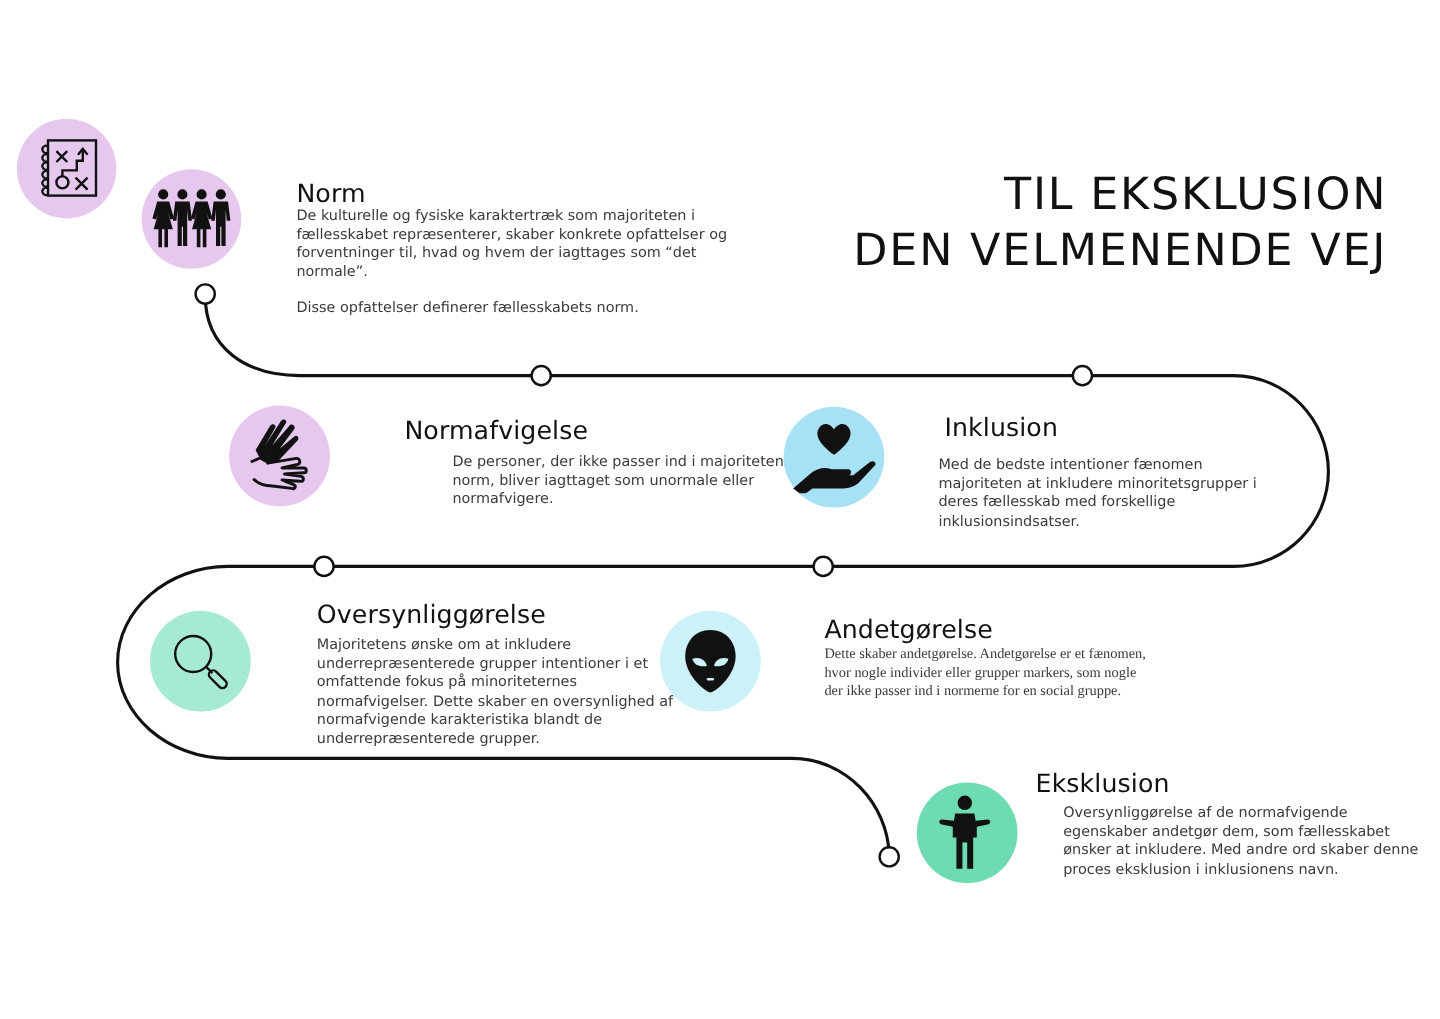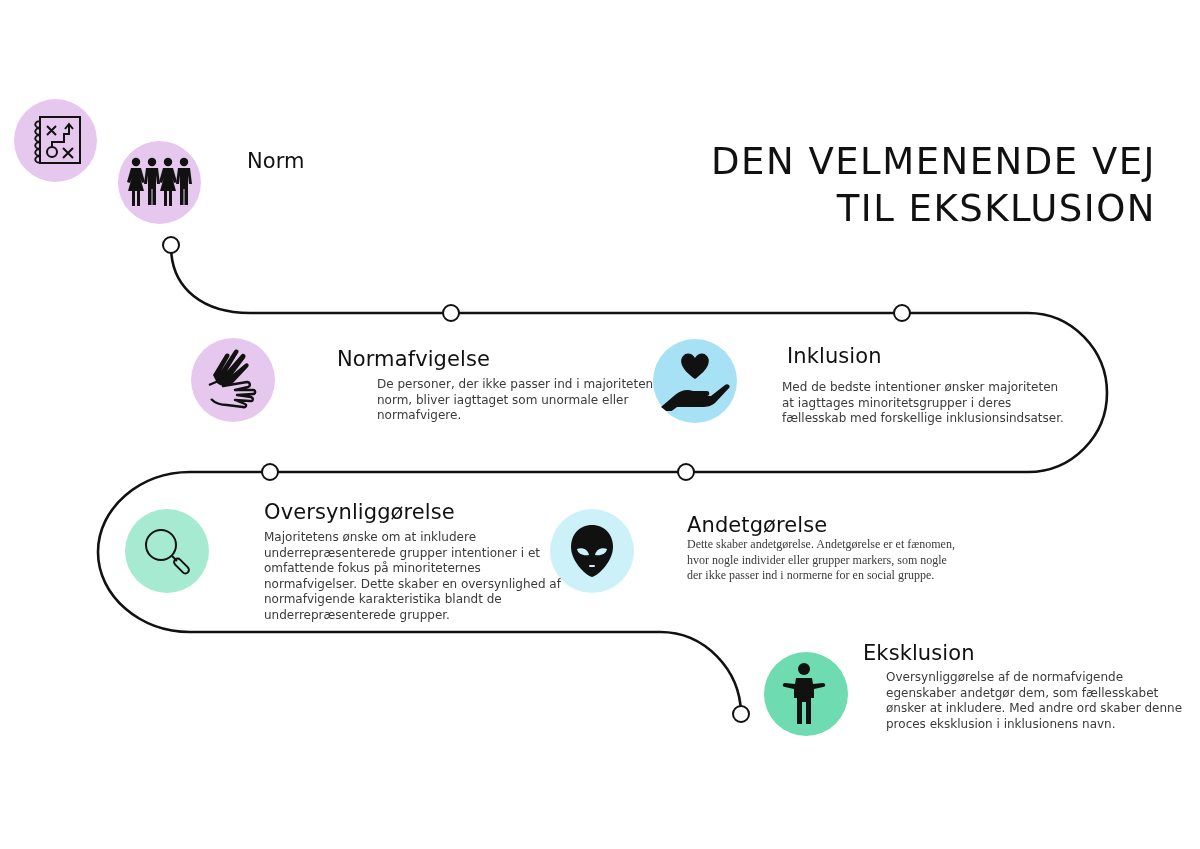--- a/index.html
+++ b/index.html
@@ -55,20 +55,22 @@
     <circle cx="27" cy="5" r="4.2"></circle>
       <path d="M21,11 h12 l2,16 -3,0 -1,-9 v30 h-3.5 v-16 h-1 v16 h-3.5 v-30 l-1,9 -3,0 z"></path>
     <circle cx="43" cy="5" r="4.2"></circle>
       <path d="M38,11 h10 l4,14 -3,1 -2,-6 4,14 h-4 v15 h-3 v-15 h-2 v15 h-3 v-15 h-4 l4,-14 -2,6 -3,-1 z"></path>
     <circle cx="59" cy="5" r="4.2"></circle>
       <path d="M53,11 h12 l2,16 -3,0 -1,-9 v30 h-3.5 v-16 h-1 v16 h-3.5 v-30 l-1,9 -3,0 z"></path>
   </svg>
 </div>
 <div class="step-title" style="left:247px;top:149px;">Norm</div>
 <div class="step-body" style="left:247px;top:172px;width:378px;">
+  <p>De kulturelle og fysiske karaktertræk som majoriteten i fællesskabet repræsenterer, skaber konkrete opfattelser og forventninger til, hvad og hvem der iagttages som “det normale”.</p>
+  <p>Disse opfattelser definerer fællesskabets norm.</p>
 </div>
 
 <div class="circle" style="left:191px;top:338px;width:84px;height:84px;background:#e6c8ee;">
   <svg width="60" height="62" viewBox="0 0 60 62">
     <g fill="#111">
       <path d="M10,26 L22,6 c2,-3 6,-1 4,2 L18,22 L31,2 c2,-3 6,-1 4,2 L24,22 L38,6 c2,-3 6,0 4,3 L30,25 L42,15 c2,-2 5,0 3,3 L30,34 c-4,4 -12,4 -16,0 z"></path>
     </g>
     <g fill="none" stroke="#111" stroke-width="2.4" stroke-linejoin="round">
       <path d="M6,36 L20,30 c4,-2 8,0 6,3 L20,37 L44,33 c3,0 4,4 1,5 L32,41 L50,41 c3,0 3,4 0,4 L34,46 L48,48 c3,1 2,5 -1,4 L32,51 L42,55 c2,1 1,4 -2,3 L24,56 c-6,0 -12,-2 -16,-6"></path>
     </g>
@@ -80,21 +82,21 @@
 </div>
 
 <div class="circle" style="left:653px;top:339px;width:84px;height:84px;background:#a7e1f5;">
   <svg width="72" height="60" viewBox="0 0 72 60" fill="#111">
     <path d="M36,28 C22,18 20,10 24,5 C28,0 34,3 36,7 C38,3 44,0 48,5 C52,10 50,18 36,28 z"></path>
     <path d="M2,56 L16,44 C22,39 28,38 34,40 L48,40 c3,0 3,5 0,5 L36,45 L52,45 L66,34 c3,-2 6,1 4,3 L56,52 C52,55 48,56 44,56 L18,56 L10,62 z"></path>
   </svg>
 </div>
 <div class="step-title" style="left:787px;top:344px;text-align:right;">Inklusion</div>
 <div class="step-body" style="left:782px;top:380px;width:290px;">
-  <p>Med de bedste intentioner ønsker majoriteten at iagttages minoritetsgrupper i deres fællesskab med forskellige inklusionsindsatser.</p>
+  <p>Med de bedste intentioner fænomen majoriteten at inkludere minoritetsgrupper i deres fællesskab med forskellige inklusionsindsatser.</p>
 </div>
 
 <div class="circle" style="left:125px;top:509px;width:84px;height:84px;background:#a7ead2;">
   <svg width="60" height="60" viewBox="0 0 60 60">
     <circle cx="24" cy="24" r="15" fill="none" stroke="#111" stroke-width="2"></circle>
     <path d="M35,35 L40,40" stroke="#111" stroke-width="2"></path>
     <rect x="41" y="36" width="7" height="18" rx="3.5" transform="rotate(-45 44.5 45)" fill="none" stroke="#111" stroke-width="2"></rect>
   </svg>
 </div>
 <div class="step-title" style="left:264px;top:500px;">Oversynliggørelse</div>
@@ -120,15 +122,15 @@
     <circle cx="23" cy="7" r="6"></circle>
     <path d="M15,16 L31,16 L32,22 L42,21 C45,21 45,25 42,25 L33,27 L33,36 L30,36 L30,62 L25,62 L25,40 L21,40 L21,62 L16,62 L16,36 L13,36 L13,27 L4,25 C1,25 1,21 4,21 L14,22 z"></path>
   </svg>
 </div>
 <div class="step-title" style="left:863px;top:641px;">Eksklusion</div>
 <div class="step-body" style="left:866px;top:670px;width:300px;margin-left:20px;">
   <p>Oversynliggørelse af de normafvigende egenskaber andetgør dem, som fællesskabet ønsker at inkludere. Med andre ord skaber denne proces eksklusion i inklusionens navn.</p>
 </div>
 
 <div class="title">
+  <div>TIL EKSKLUSION</div>
   <div>DEN VELMENENDE VEJ</div>
-  <div>TIL EKSKLUSION</div>
 </div>
 
 </body></html>

